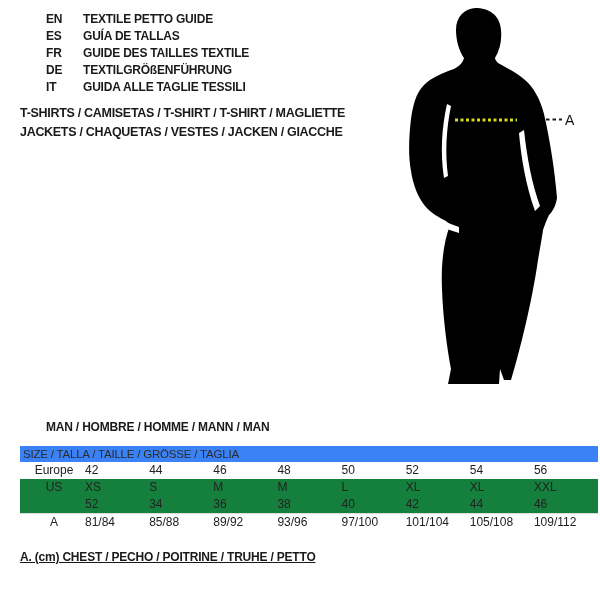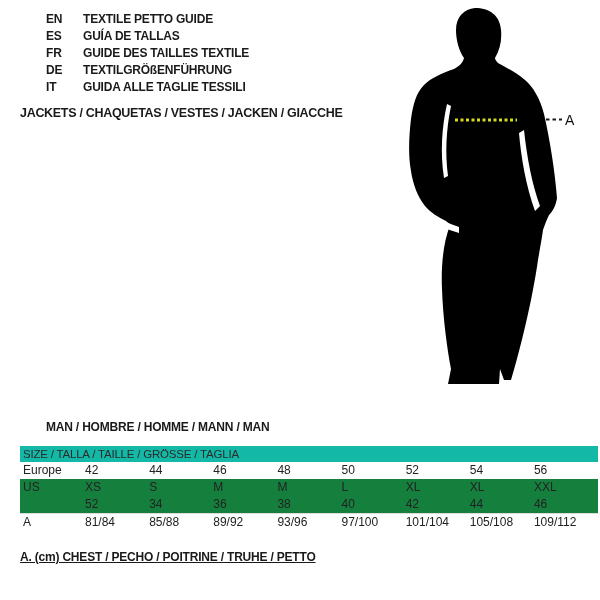--- a/index.html
+++ b/index.html
@@ -12,25 +12,25 @@
   .lang-row{display:flex;font-weight:bold;font-size:12px;line-height:17px;letter-spacing:-0.2px;}
   .lang-code{width:37px;}
   
   .products{position:absolute;top:104px;left:20px;font-weight:bold;font-size:12.5px;line-height:19px;letter-spacing:-0.3px;}
   
   .figure{position:absolute;left:405px;top:2px;width:175px;height:398px;}
   
   .section-title{position:absolute;top:420px;left:20px;font-weight:bold;font-size:12px;letter-spacing:-0.2px;margin-left:26px;}
   
   .size-table{position:absolute;top:446px;left:20px;width:578px;font-size:12px;color:#222;}
-  .thead{background:#14b8a6;height:16px;line-height:16px;font-size:11.5px;color:#2b2b2b;padding-left:3px;letter-spacing:-0.2px;}
+  .thead{background:#3b82f6;height:16px;line-height:16px;font-size:11.5px;color:#2b2b2b;padding-left:3px;letter-spacing:-0.2px;}
   .trow{display:flex;height:17px;line-height:17px;}
   .trow.shaded{background:#15803d;}
   .trow.row-a{border-top:1px solid #dcdcdc;}
-  .tlabel{width:62px;padding-left:3px;text-align:left;}
+  .tlabel{width:62px;padding-left:3px;text-align:center;}
   .tcell{flex:1;text-align:left;}
   
   .footnote{position:absolute;top:550px;left:20px;font-weight:bold;font-size:12px;letter-spacing:-0.2px;text-decoration:underline;}
 </style>
 </head>
 <body>
 
 <div class="stage">
 
   <div class="lang-block">
@@ -50,20 +50,21 @@
       <span class="lang-code">DE</span>
       <span class="lang-label">TEXTILGRÖßENFÜHRUNG</span>
     </div>
     <div class="lang-row">
       <span class="lang-code">IT</span>
       <span class="lang-label">GUIDA ALLE TAGLIE TESSILI</span>
     </div>
   </div>
 
   <div class="products">
+    <div>T-SHIRTS / CAMISETAS / T-SHIRT / T-SHIRT / MAGLIETTE</div>
     <div>JACKETS / CHAQUETAS / VESTES / JACKEN / GIACCHE</div>
   </div>
 
   <svg class="figure" viewBox="0 0 175 398" xmlns="http://www.w3.org/2000/svg">
     <path fill="#000000" d="
       M 70 6
       C 59 7 51 15 51 28
       C 51 38 54 49 59 56
       C 58 60 55 64 49 67
       C 37 71 26 76 19 83

